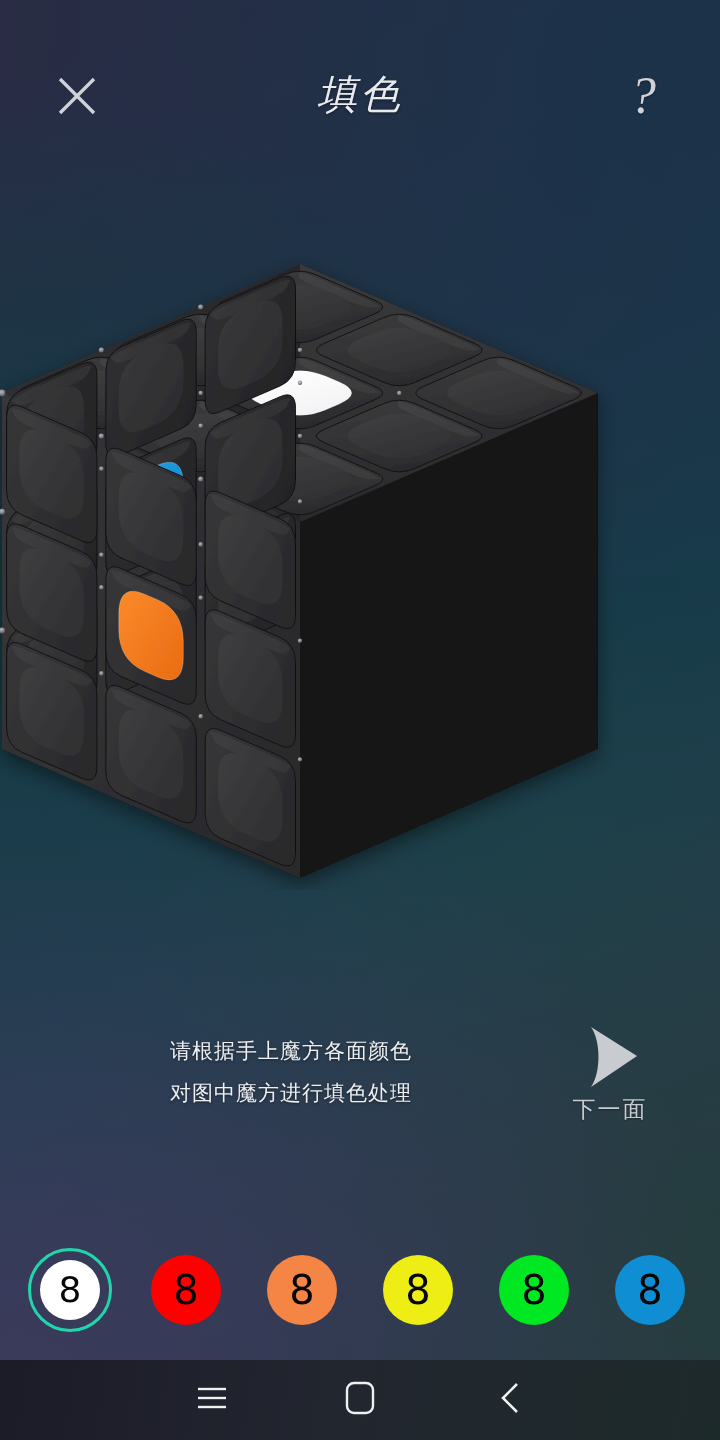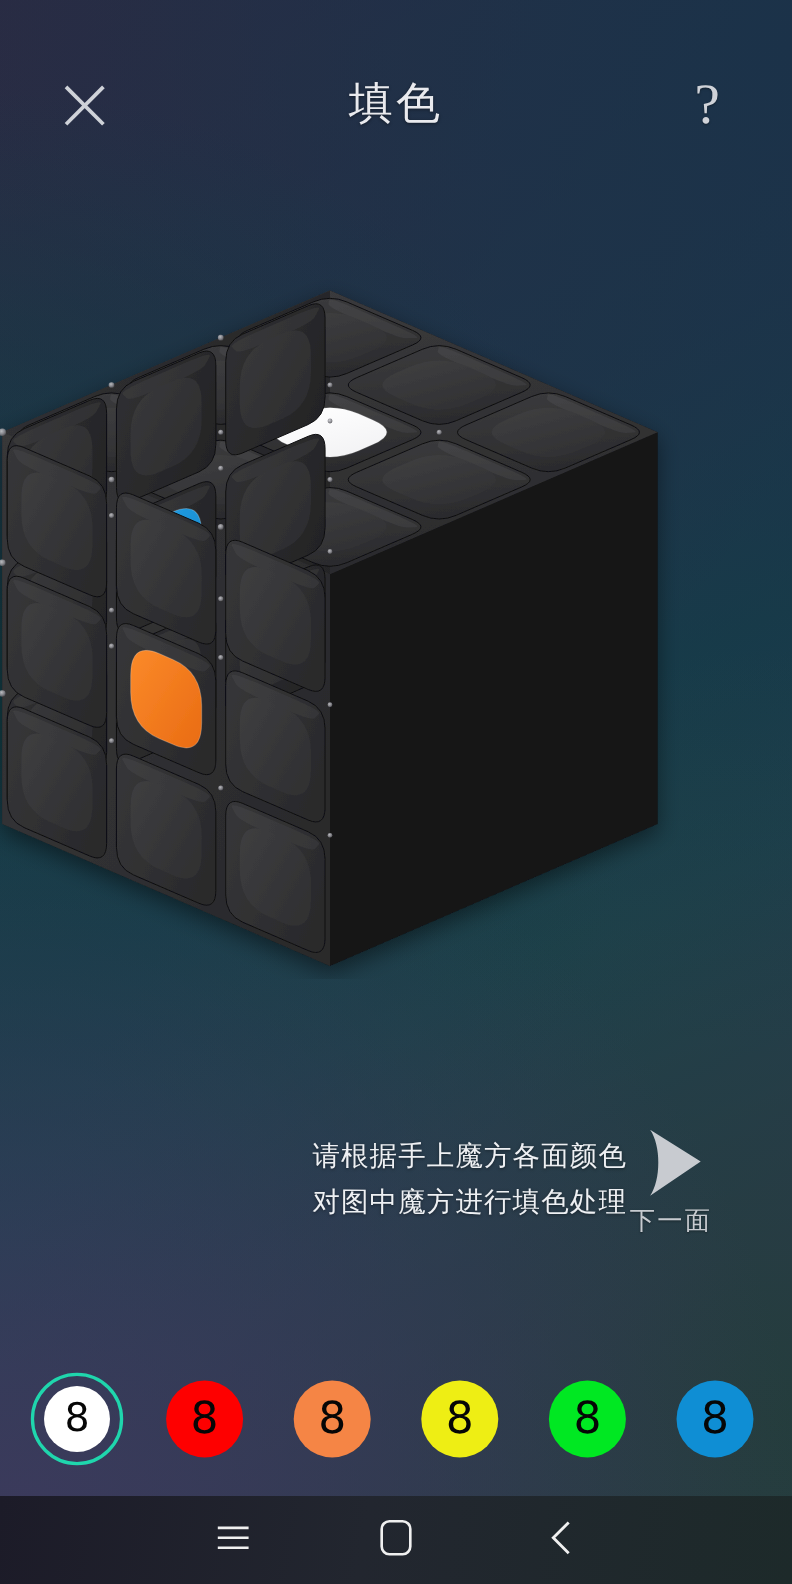--- a/index.html
+++ b/index.html
@@ -29,20 +29,21 @@
       linear-gradient(155deg, #2e2c47 0%, #21384b 26%, #154049 50%, #1b4350 62%, #2d3a54 82%, #2a3b46 100%);
   }
 
   
   #header {
     position: absolute;
     top: 0; left: 0;
     width: 592px;
     height: 190px;
     z-index: 40;
+    font-style: italic;
   }
   .hdr-title {
     position: absolute;
     top: 64px;
     left: 0;
     width: 720px;
     text-align: center;
     color: #e9eaee;
     font-size: 40px;
     letter-spacing: 3px;
@@ -83,23 +84,23 @@
   
   #instruction-block {
     position: absolute;
     left: 170px;
     top: 1030px;
     width: 400px;
     z-index: 30;
   }
   .instr-line {
     color: #eef0f3;
-    font-size: 25px;
+    font-size: 21px;
     line-height: 42px;
-    text-align: right;
+    text-align: left;
     letter-spacing: 1px;
     text-shadow: 0 1px 3px rgba(0,0,0,0.45);
     white-space: nowrap;
   }
 
   #next-face-btn {
     position: absolute;
     left: 548px;
     top: 1022px;
     width: 124px;

